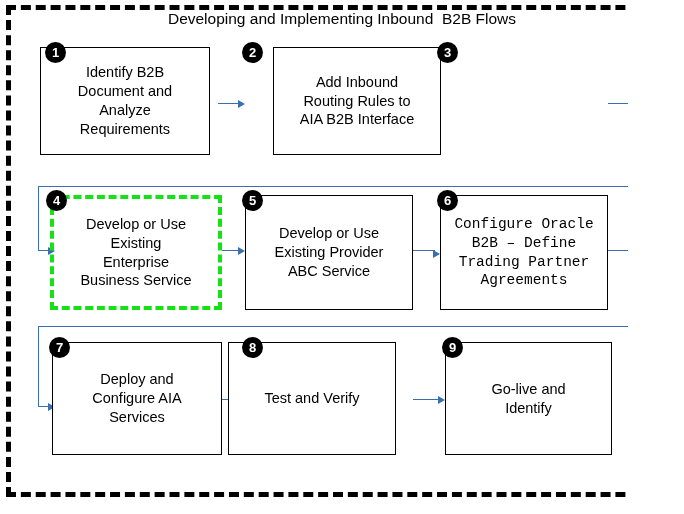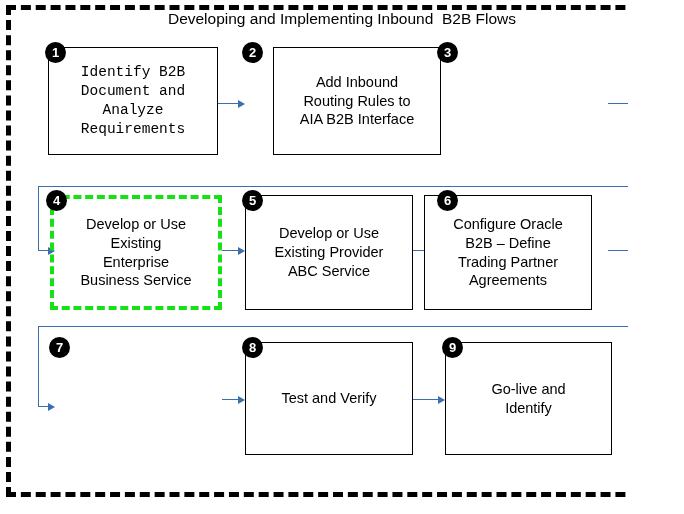--- a/index.html
+++ b/index.html
@@ -96,21 +96,21 @@
 </style>
 </head>
 <body>
 
 <div id="canvas">
 
   <div id="outer-frame"></div>
 
   <div id="diagram-title">Developing and Implementing Inbound  B2B Flows</div>
 
-  <div class="pbox" style="left:48px; top:47px; width:170px; height:108px;font-family:Liberation Mono, monospace;">
+  <div class="pbox" style="left:40px; top:47px; width:170px; height:108px;">
     <div class="pbox-label">Identify B2B
 Document and
 Analyze
 Requirements</div>
   </div>
   <div class="badge" style="left:45px; top:42px;">1</div>
 
   <div class="pbox" style="left:245px; top:47px; width:168px; height:108px;margin-left:28px;">
     <div class="pbox-label">Add Inbound
 Routing Rules to
@@ -141,44 +141,49 @@
   </div>
   <div class="badge" style="left:46px; top:190px;">4</div>
 
   <div class="pbox" style="left:245px; top:195px; width:168px; height:115px;">
     <div class="pbox-label">Develop or Use
 Existing Provider
 ABC Service</div>
   </div>
   <div class="badge" style="left:242px; top:190px;">5</div>
 
-  <div class="pbox" style="left:424px; top:195px; width:168px; height:115px;">
+  <div class="pbox" style="left:440px; top:195px; width:168px; height:115px;font-family:Liberation Mono, monospace;">
     <div class="pbox-label">Configure Oracle
 B2B – Define
 Trading Partner
 Agreements</div>
   </div>
   <div class="badge" style="left:437px; top:190px;">6</div>
 
   <div class="conn conn-h" style="left:222px; top:250px; width:18px;"></div>
   <div class="arrowhead" style="left:238px; top:247px;"></div>
 
   <div class="conn conn-h" style="left:413px; top:250px; width:22px;"></div>
   <div class="arrowhead" style="left:433px; top:250px;"></div>
 
   <div class="conn conn-h" style="left:608px; top:250px; width:41px;"></div>
   <div class="conn conn-v" style="left:648px; top:250px; height:76px;"></div>
   <div class="conn conn-h" style="left:38px; top:326px; width:611px;"></div>
   <div class="conn conn-v" style="left:38px; top:326px; height:80px;"></div>
   <div class="conn conn-h" style="left:38px; top:406px; width:12px;"></div>
   <div class="arrowhead" style="left:48px; top:403px;"></div>
 
+  <div class="pbox" style="left:52px; top:342px; width:170px; height:113px;">
+    <div class="pbox-label">Deploy and
+Configure AIA
+Services</div>
+  </div>
   <div class="badge" style="left:49px; top:337px;">7</div>
 
-  <div class="pbox" style="left:245px; top:342px; width:168px; height:113px;">
+  <div class="pbox" style="left:228px; top:342px; width:168px; height:113px;">
     <div class="pbox-label">Test and Verify</div>
   </div>
   <div class="badge" style="left:242px; top:337px;">8</div>
 
   <div class="pbox" style="left:445px; top:342px; width:167px; height:113px;">
     <div class="pbox-label">Go-live and
 Identify</div>
   </div>
   <div class="badge" style="left:442px; top:337px;">9</div>
 

